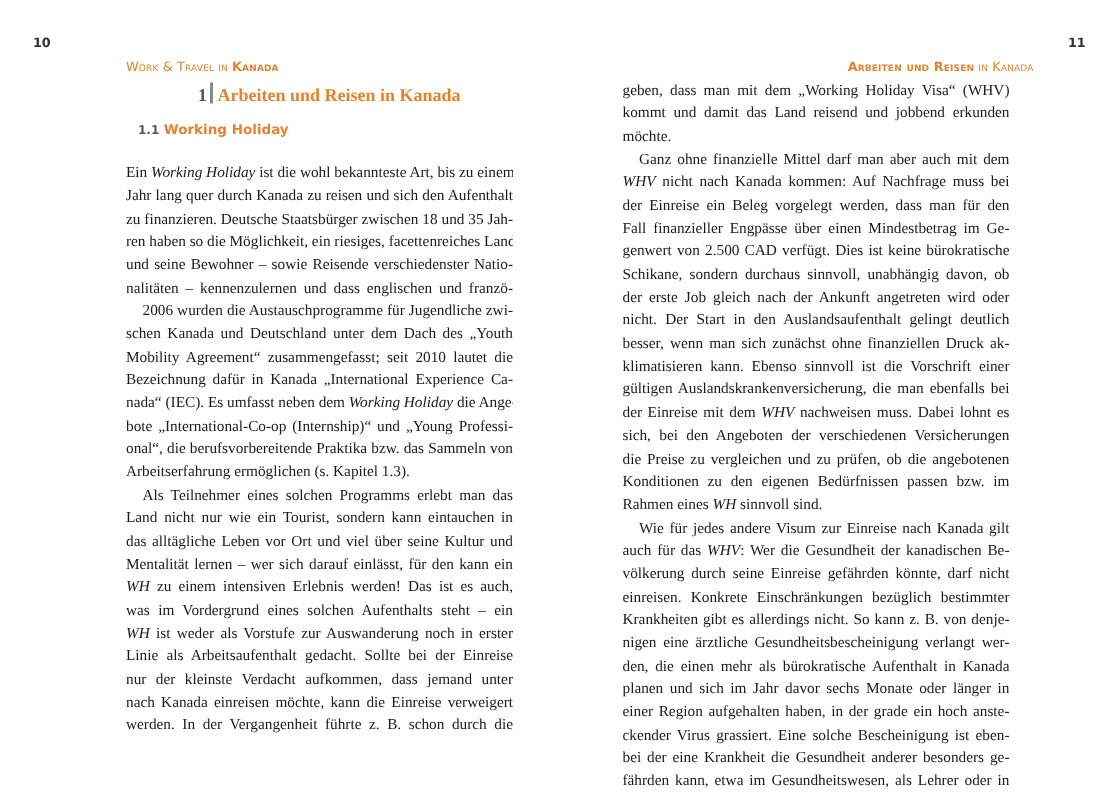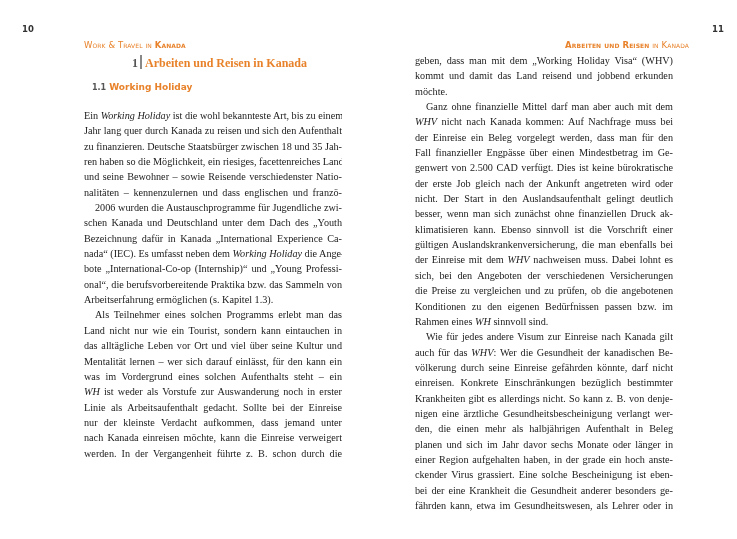--- a/index.html
+++ b/index.html
@@ -65,29 +65,31 @@
   <div class="section-title"><span class="section-num">1.1</span><span>Working Holiday</span></div>
   <div class="body-text" id="left-body">
       <span class="ln"><span>Ein </span><em>Working Holiday</em><span> ist die wohl bekannteste Art, bis zu einem</span></span>
       <span class="ln"><span>Jahr lang quer durch Kanada zu reisen und sich den Aufenthalt</span></span>
       <span class="ln"><span>zu finanzieren. Deutsche Staatsbürger zwischen 18 und 35 Jah-</span></span>
       <span class="ln"><span>ren haben so die Möglichkeit, ein riesiges, facettenreiches Land</span></span>
       <span class="ln"><span>und seine Bewohner – sowie Reisende verschiedenster Natio-</span></span>
       <span class="ln"><span>nalitäten – kennenzulernen und dass englischen und franzö-</span></span>
       <span class="ln indent"><span>2006 wurden die Austauschprogramme für Jugendliche zwi-</span></span>
       <span class="ln"><span>schen Kanada und Deutschland unter dem Dach des „Youth</span></span>
+      <span class="ln"><span>Mobility Agreement“ zusammengefasst; seit 2010 lautet die</span></span>
       <span class="ln"><span>Bezeichnung dafür in Kanada „International Experience Ca-</span></span>
       <span class="ln"><span>nada“ (IEC). Es umfasst neben dem </span><em>Working Holiday</em><span> die Ange-</span></span>
       <span class="ln"><span>bote „International-Co-op (Internship)“ und „Young Professi-</span></span>
       <span class="ln"><span>onal“, die berufsvorbereitende Praktika bzw. das Sammeln von</span></span>
       <span class="ln last"><span>Arbeitserfahrung ermöglichen (s. Kapitel 1.3).</span></span>
       <span class="ln indent"><span>Als Teilnehmer eines solchen Programms erlebt man das</span></span>
       <span class="ln"><span>Land nicht nur wie ein Tourist, sondern kann eintauchen in</span></span>
       <span class="ln"><span>das alltägliche Leben vor Ort und viel über seine Kultur und</span></span>
       <span class="ln"><span>Mentalität lernen – wer sich darauf einlässt, für den kann ein</span></span>
+      <span class="ln"><em>WH</em><span> zu einem intensiven Erlebnis werden! Das ist es auch,</span></span>
       <span class="ln"><span>was im Vordergrund eines solchen Aufenthalts steht – ein</span></span>
       <span class="ln"><em>WH</em><span> ist weder als Vorstufe zur Auswanderung noch in erster</span></span>
       <span class="ln"><span>Linie als Arbeitsaufenthalt gedacht. Sollte bei der Einreise</span></span>
       <span class="ln"><span>nur der kleinste Verdacht aufkommen, dass jemand unter</span></span>
       <span class="ln"><span>nach Kanada einreisen möchte, kann die Einreise verweigert</span></span>
       <span class="ln"><span>werden. In der Vergangenheit führte z. B. schon durch die</span></span>
       <span class="ln"></span>
     </div>
 </div>
 
@@ -96,36 +98,37 @@
   <div class="page-num">11</div>
   <div class="body-text" id="right-body">
       <span class="ln"><span>geben, dass man mit dem „Working Holiday Visa“ (WHV)</span></span>
       <span class="ln"><span>kommt und damit das Land reisend und jobbend erkunden</span></span>
       <span class="ln last"><span>möchte.</span></span>
       <span class="ln indent"><span>Ganz ohne finanzielle Mittel darf man aber auch mit dem</span></span>
       <span class="ln"><em>WHV</em><span> nicht nach Kanada kommen: Auf Nachfrage muss bei</span></span>
       <span class="ln"><span>der Einreise ein Beleg vorgelegt werden, dass man für den</span></span>
       <span class="ln"><span>Fall finanzieller Engpässe über einen Mindestbetrag im Ge-</span></span>
       <span class="ln"><span>genwert von 2.500 CAD verfügt. Dies ist keine bürokratische</span></span>
+      <span class="ln"><span>Schikane, sondern durchaus sinnvoll, unabhängig davon, ob</span></span>
       <span class="ln"><span>der erste Job gleich nach der Ankunft angetreten wird oder</span></span>
       <span class="ln"><span>nicht. Der Start in den Auslandsaufenthalt gelingt deutlich</span></span>
       <span class="ln"><span>besser, wenn man sich zunächst ohne finanziellen Druck ak-</span></span>
       <span class="ln"><span>klimatisieren kann. Ebenso sinnvoll ist die Vorschrift einer</span></span>
       <span class="ln"><span>gültigen Auslandskrankenversicherung, die man ebenfalls bei</span></span>
       <span class="ln"><span>der Einreise mit dem </span><em>WHV</em><span> nachweisen muss. Dabei lohnt es</span></span>
       <span class="ln"><span>sich, bei den Angeboten der verschiedenen Versicherungen</span></span>
       <span class="ln"><span>die Preise zu vergleichen und zu prüfen, ob die angebotenen</span></span>
       <span class="ln"><span>Konditionen zu den eigenen Bedürfnissen passen bzw. im</span></span>
       <span class="ln last"><span>Rahmen eines </span><em>WH</em><span> sinnvoll sind.</span></span>
       <span class="ln indent"><span>Wie für jedes andere Visum zur Einreise nach Kanada gilt</span></span>
       <span class="ln"><span>auch für das </span><em>WHV</em><span>: Wer die Gesundheit der kanadischen Be-</span></span>
       <span class="ln"><span>völkerung durch seine Einreise gefährden könnte, darf nicht</span></span>
       <span class="ln"><span>einreisen. Konkrete Einschränkungen bezüglich bestimmter</span></span>
       <span class="ln"><span>Krankheiten gibt es allerdings nicht. So kann z. B. von denje-</span></span>
       <span class="ln"><span>nigen eine ärztliche Gesundheitsbescheinigung verlangt wer-</span></span>
-      <span class="ln"><span>den, die einen mehr als halbjährigen Aufenthalt in Beleg</span></span>
+      <span class="ln"><span>den, die einen mehr als bürokratische Aufenthalt in Kanada</span></span>
       <span class="ln"><span>planen und sich im Jahr davor sechs Monate oder länger in</span></span>
       <span class="ln"><span>einer Region aufgehalten haben, in der grade ein hoch anste-</span></span>
       <span class="ln"><span>ckender Virus grassiert. Eine solche Bescheinigung ist eben-</span></span>
       <span class="ln"><span>bei der eine Krankheit die Gesundheit anderer besonders ge-</span></span>
       <span class="ln"><span>fährden kann, etwa im Gesundheitswesen, als Lehrer oder in</span></span>
     </div>
 </div>
 
 </body></html>

